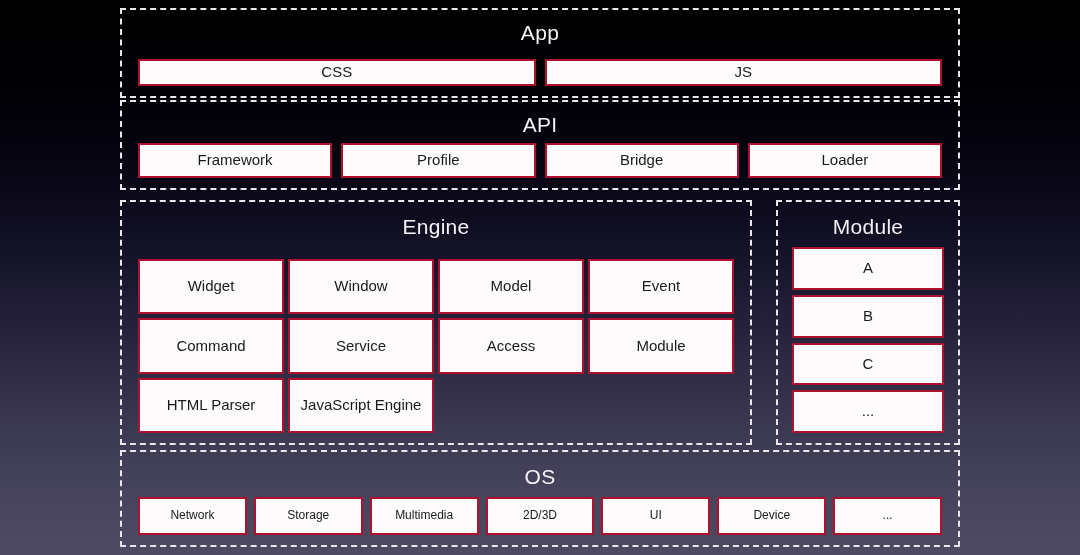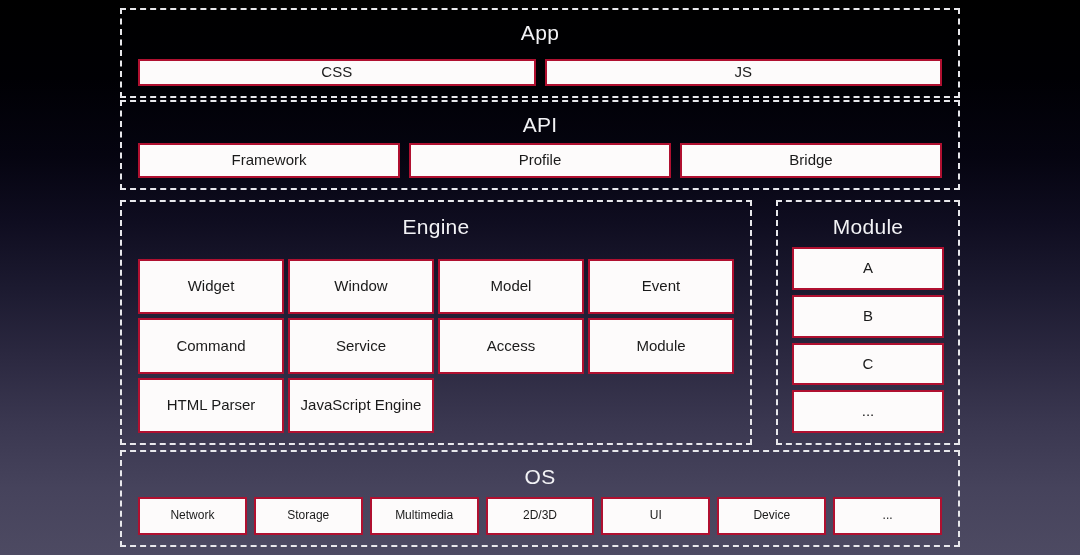--- a/index.html
+++ b/index.html
@@ -140,20 +140,21 @@
       <div class="cell">JS</div>
     </div>
   </div>
 
   <div class="layer" id="layer-api">
     <div class="layer-title">API</div>
     <div class="row-flex">
       <div class="cell">Framework</div>
       <div class="cell">Profile</div>
       <div class="cell">Bridge</div>
+      <div class="cell">Loader</div>
     </div>
   </div>
 
   <div class="layer" id="layer-engine">
     <div class="layer-title">Engine</div>
     <div class="engine-grid">
       <div class="cell">Widget</div>
       <div class="cell">Window</div>
       <div class="cell">Model</div>
       <div class="cell">Event</div>

